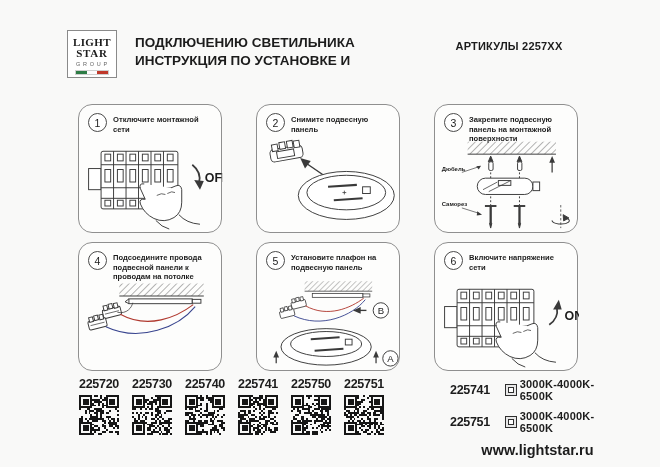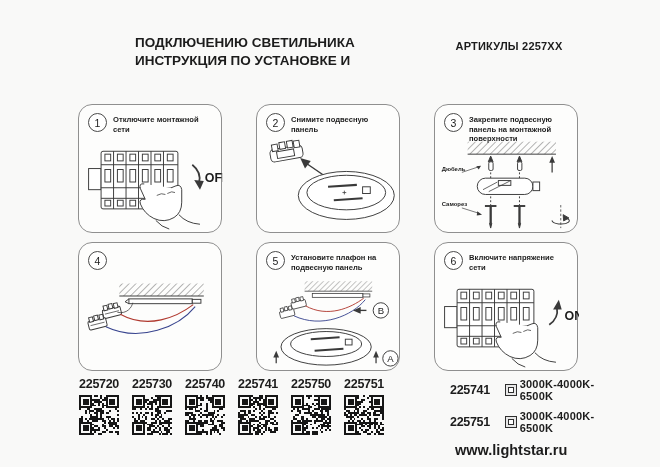--- a/index.html
+++ b/index.html
@@ -29,39 +29,49 @@
   .pos4{left:78px;top:242px;} .pos5{left:256px;top:242px;} .pos6{left:434px;top:242px;}
   .step-head{position:absolute;left:9px;top:8px;right:5px;display:flex;gap:6px;align-items:flex-start;}
   .step-num{width:17px;height:17px;border:1px solid #4a4a4a;border-radius:50%;font-size:10.5px;
         display:flex;align-items:center;justify-content:center;flex:0 0 17px;background:#fff;}
   .step-text{font-weight:700;font-size:7.6px;line-height:9.6px;padding-top:2px;}
   .illus{position:absolute;left:0;top:27px;width:144px;height:100px;}
   .illus text{font-family:"Liberation Sans",sans-serif;}
 
   
   .articles-row{position:absolute;left:79px;top:377px;display:flex;gap:13px;}
-  .article-col{width:40px;text-align:right;}
+  .article-col{width:40px;text-align:center;}
   .article-num{font-weight:700;font-size:12.5px;letter-spacing:-.3px;margin-bottom:4px;}
   .qr{width:40px;height:40px;display:block;}
 
   
   .right-block{position:absolute;left:450px;top:378px;width:170px;}
   .temp-row{display:flex;align-items:center;margin-bottom:8px;}
   .temp-num{font-weight:700;font-size:12.5px;width:46px;letter-spacing:-.3px;}
   .temp-switch{width:10px;height:10px;border:1.7px solid #2f2f2f;background:#e8e8e8;margin-left:12px;
         display:flex;align-items:center;justify-content:center;flex:0 0 auto;}
   .temp-switch i{display:block;width:4px;height:4px;border:1px solid #2f2f2f;background:#fff;}
   .temp-value{font-weight:700;font-size:11px;margin-left:3px;letter-spacing:.2px;}
-  .website{font-weight:700;font-size:14.5px;margin-top:5px;margin-left:5px;}
+  .website{font-weight:700;font-size:14.5px;margin-top:5px;margin-left:5px;text-align:center;}
 </style>
 </head>
 <body>
 
 <div class="page">
 
+  <div class="logo">
+    <div class="logo-l1">LIGHT</div>
+    <div class="logo-l2">STAR</div>
+    <div class="logo-group">GROUP</div>
+    <div class="flag">
+      <span class="f-green"></span>
+        <span class="f-white"></span>
+        <span class="f-red"></span>
+    </div>
+  </div>
 
   <div class="title">
     <div>ПОДКЛЮЧЕНИЮ СВЕТИЛЬНИКА</div>
     <div>ИНСТРУКЦИЯ ПО УСТАНОВКЕ И</div>
   </div>
 
   <div class="series">
     <div class="series-articles">АРТИКУЛЫ 2257XX</div>
   </div>
 
@@ -196,20 +206,21 @@
         <line x1="131" y1="74" x2="131" y2="98" stroke-dasharray="2.5 2" stroke-width=".8"></line>
         <path d="M122 90 a9 3.5 0 1 0 14 -2.6" stroke-width="1.1"></path>
         <polygon points="133.5,84 139.5,87.5 134,90.5" fill="#3a3a3a"></polygon>
       </g>
     </svg>
   </section>
 
   <section class="panel pos4">
     <div class="step-head">
       <div class="step-num">4</div>
+      <div class="step-text">Подсоедините провода подвесной панели к проводам на потолке</div>
     </div>
     <svg class="illus" viewBox="0 0 150 100">
       <g>
         <rect x="42" y="12" width="88" height="13" fill="url(#hatch3)"></rect>
         <line x1="42" y1="25" x2="130" y2="25" stroke="#3a3a3a"></line>
       </g>
       <g stroke="#3a3a3a" fill="#fff">
         <rect x="52" y="28" width="66" height="5"></rect>
         <rect x="118" y="28.5" width="9" height="4"></rect>
         <path d="M52 28 l-4 3 l4 2" fill="none"></path>

